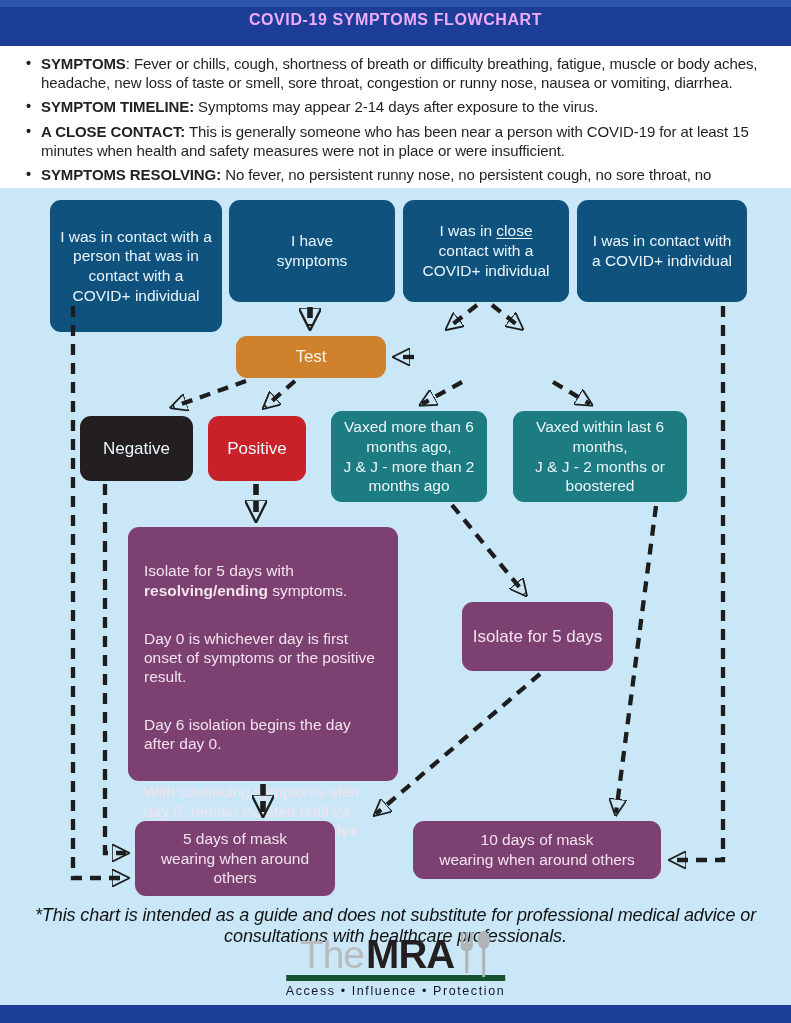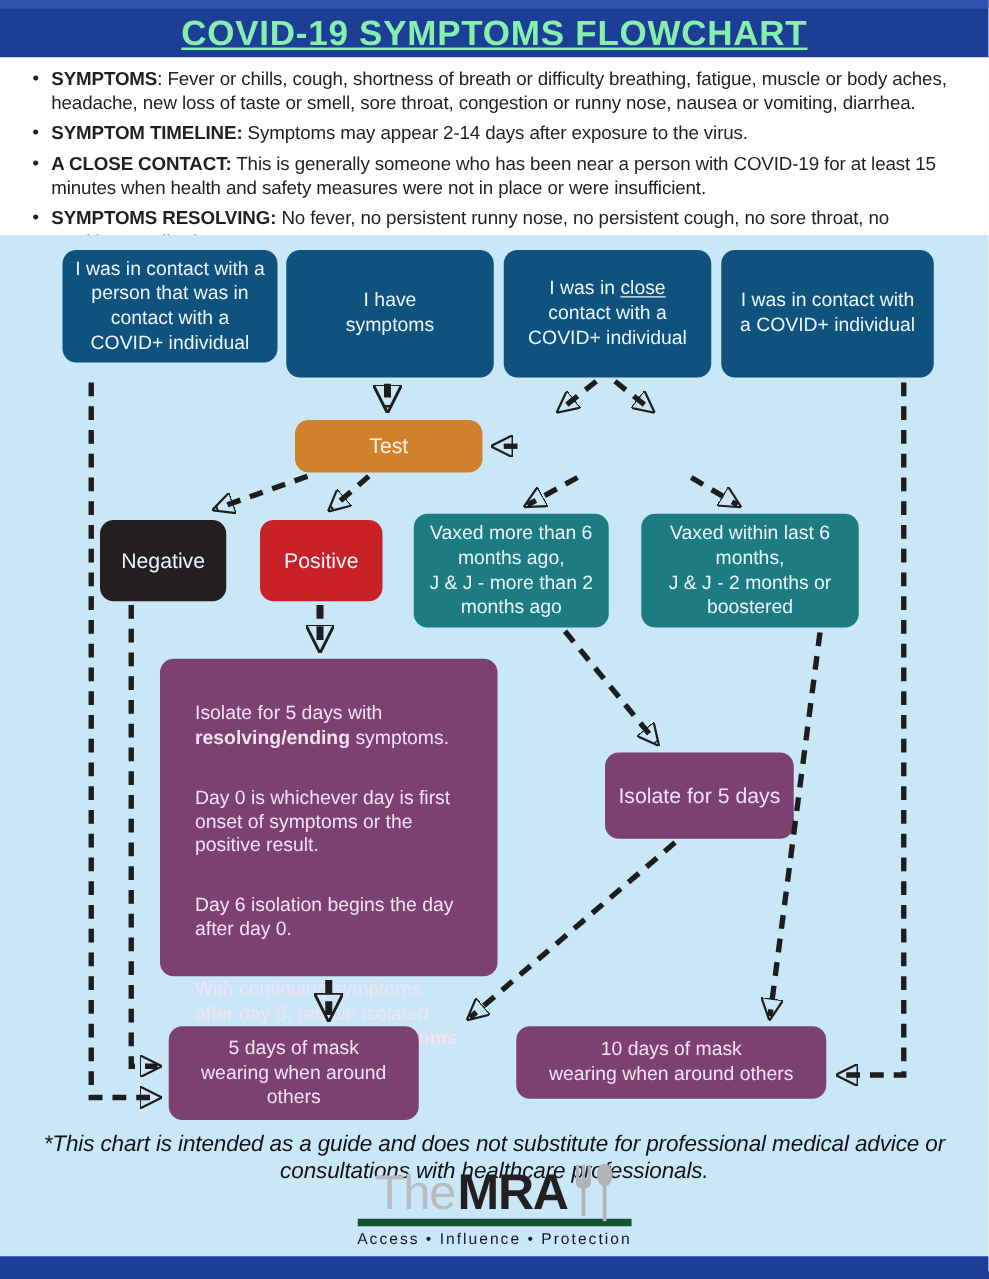--- a/index.html
+++ b/index.html
@@ -5,21 +5,21 @@
   html,body{margin:0;padding:0;background:#e9eef2;}
   .page{
     position:relative;width:791px;height:1023px;margin:0 auto;overflow:hidden;
     font-family:"Liberation Sans","DejaVu Sans",sans-serif;background:#ffffff;
   }
   
   .header{position:absolute;left:0;top:0;width:791px;height:46px;background:#1c3e97;}
   .header .topstrip{position:absolute;left:0;top:0;width:100%;height:7px;background:#2d55ab;}
   .header h1{
     margin:0;position:absolute;left:0;top:11px;width:100%;text-align:center;
-    color:#86efac;font-size:28px;font-weight:700;letter-spacing:.6px;text-decoration:underline;
+    color:#f0abfc;font-size:16px;font-weight:700;letter-spacing:.6px;
   }
   
   .defs{position:absolute;left:0;top:46px;width:791px;height:142px;background:#ffffff;
         padding:8px 24px 0 26px;box-sizing:border-box;color:#231f20;}
   .def-item{display:flex;margin:0 0 5px 0;}
   .def-item .bullet{width:15px;font-size:14.5px;font-weight:700;line-height:1.28;}
   .def-item p{margin:0;flex:1;font-size:15px;line-height:1.28;letter-spacing:-0.1px;}
   .def-item b{font-weight:700;}
   
   .chart{position:absolute;left:0;top:188px;width:791px;height:817px;background:#c9e7f7;}
@@ -29,21 +29,21 @@
     font-size:15.5px;line-height:1.27;padding:6px 10px;white-space:pre-line;
   }
   .blue{background:#0f527e;}
   .orange{background:#d0812c;color:#fdf3e2;font-size:17px;}
   .cream{background:#fbf8e1;color:#1e1e1e;font-style:italic;font-size:16px;}
   .blackbox{background:#231f20;font-size:17px;}
   .redbox{background:#c92128;font-size:17px;}
   .teal{background:#1d7c81;}
   .purple{background:#7c4071;color:#f2e3ef;}
   .underline{text-decoration:underline;text-underline-offset:2px;}
-  .bigpurple{display:block;text-align:left;padding:15px 28px;font-size:15.5px;line-height:1.25;}
+  .bigpurple{display:block;text-align:left;padding:15px 16px;font-size:15.5px;line-height:1.25;}
   .bigpurple p{margin:0 0 9px 0;}
   .bigpurple p:last-child{margin-bottom:0;}
   .bigpurple b{font-weight:700;}
   .bigpurple i{font-style:italic;}
   
   svg.arrows{position:absolute;left:0;top:0;width:791px;height:1023px;pointer-events:none;z-index:6;}
   svg.arrows path{fill:none;stroke:#1d1d1d;}
   .dash{stroke-width:4.3;stroke-dasharray:11 8;}
   .dashthick{stroke-width:5.6;stroke-dasharray:11 6;}
   
@@ -84,39 +84,39 @@
       <p><b>A CLOSE CONTACT:</b><span> This is generally someone who has been near a person with COVID-19 for at least 15 minutes when health and safety measures were not in place or were insufficient.</span></p>
     </div>
     <div class="def-item">
       <span class="bullet">•</span>
       <p><b>SYMPTOMS RESOLVING:</b><span> No fever, no persistent runny nose, no persistent cough, no sore throat, no vomiting, no diarrhea.</span></p>
     </div>
   </div>
 
   <div class="chart"></div>
 
-  <div class="node blue" style="left:50px;top:200px;width:172px;height:90px;">
+  <div class="node blue" style="left:50px;top:200px;width:172px;height:132px;">
     <span>I was in contact with a person that was in contact with a COVID+ individual</span>
   </div>
   <div class="node blue" style="left:229px;top:200px;width:166px;height:102px;">
     <span>I have
 symptoms</span>
   </div>
   <div class="node blue" style="left:403px;top:200px;width:166px;height:102px;">
     <span><span>I was in </span><span class="underline">close</span><span> contact with a COVID+ individual</span></span>
   </div>
   <div class="node blue" style="left:577px;top:200px;width:170px;height:102px;">
     <span>I was in contact with a COVID+ individual</span>
   </div>
 
   <div class="node orange" style="left:236px;top:336px;width:150px;height:42px;">
     <span>Test</span>
   </div>
 
-  <div class="node blackbox" style="left:80px;top:416px;width:101px;height:65px;">
+  <div class="node blackbox" style="left:80px;top:416px;width:113px;height:65px;">
     <span>Negative</span>
   </div>
   <div class="node redbox" style="left:208px;top:416px;width:98px;height:65px;">
     <span>Positive</span>
   </div>
   <div class="node teal" style="left:331px;top:411px;width:156px;height:91px;">
     <span>Vaxed more than 6 months ago,
 J &amp; J - more than 2 months ago</span>
   </div>
   <div class="node teal" style="left:513px;top:411px;width:174px;height:91px;">
@@ -124,21 +124,21 @@
 J &amp; J - 2 months or boostered</span>
   </div>
 
   <div class="node purple bigpurple" style="left:128px;top:527px;width:270px;height:254px;">
     <p><span>Isolate for 5 days with </span><b>resolving/ending</b><span> symptoms.</span></p>
     <p>Day 0 is whichever day is first onset of symptoms or the positive result.</p>
     <p>Day 6 isolation begins the day after day 0.</p>
     <p><span>With continuing symptoms after day 5, remain isolated until 24 hours after </span><b>symptoms resolve</b><br><i>(see above)</i></p>
   </div>
 
-  <div class="node purple" style="left:462px;top:602px;width:151px;height:69px;font-size:17px;margin-left:22px;">
+  <div class="node purple" style="left:462px;top:602px;width:151px;height:69px;font-size:17px;">
     <span>Isolate for 5 days</span>
   </div>
 
   <div class="node purple" style="left:135px;top:821px;width:200px;height:75px;">
     <span>5 days of mask
 wearing when around others</span>
   </div>
   <div class="node purple" style="left:413px;top:821px;width:248px;height:58px;">
     <span>10 days of mask
 wearing when around others</span>

